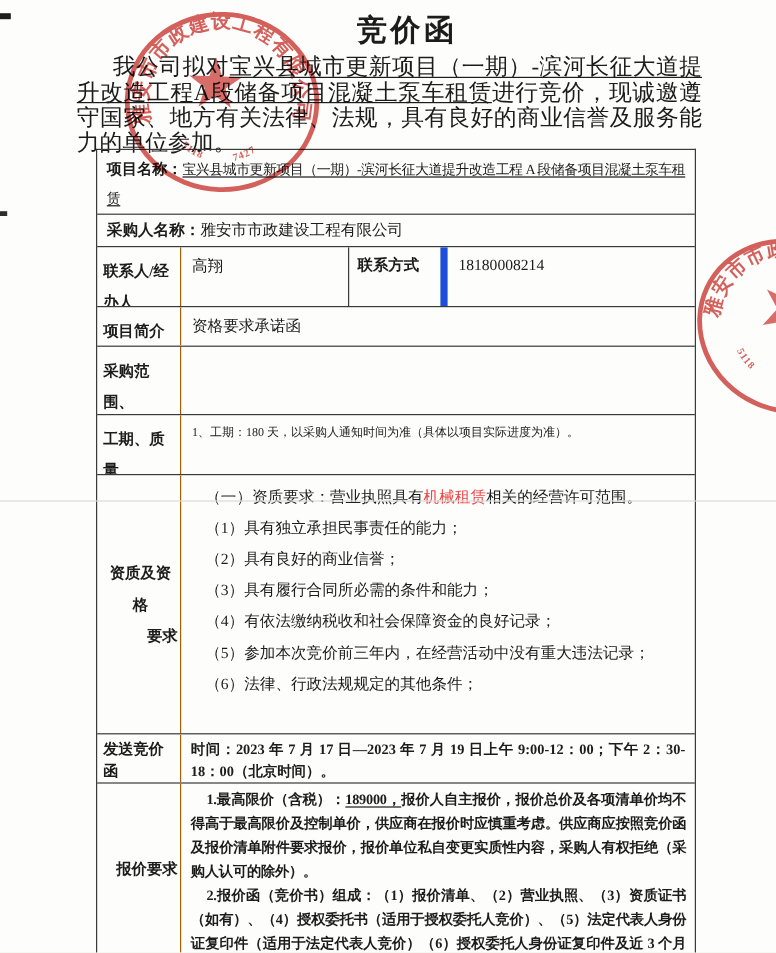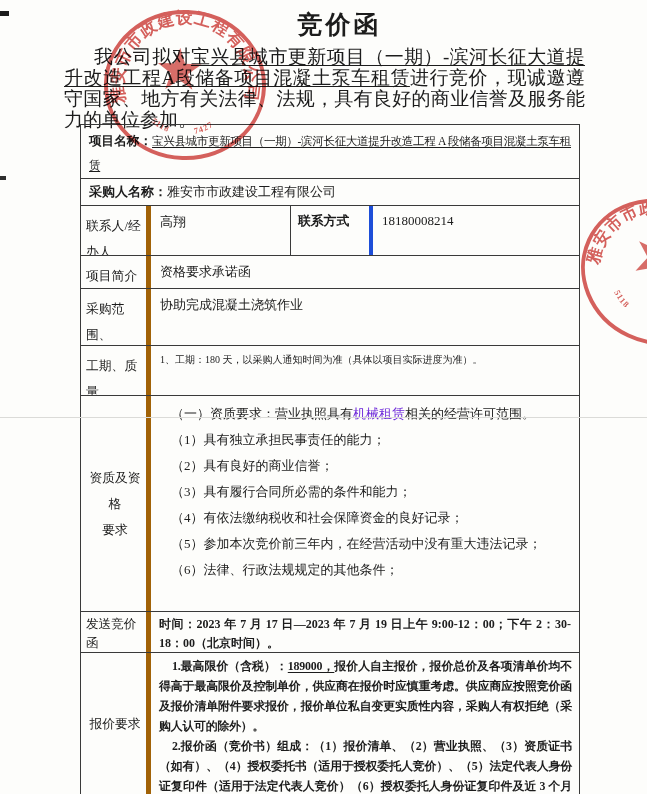--- a/index.html
+++ b/index.html
@@ -11,44 +11,44 @@
   .title{
     position:absolute;top:8px;left:16px;width:100%;text-align:center;
     font-size:25px;font-weight:bold;letter-spacing:3px;margin:0;
   }
   .intro{
     position:absolute;left:64px;top:46px;width:521px;margin:0;
     font-size:19px;line-height:21px;text-align:justify;text-indent:30px;
   }
   .u{text-decoration:underline;text-underline-offset:2px;}
   .b{font-weight:bold;}
-  .hl{color:#6d28d9;}
+  .hl{color:#ef4444;}
   
   .tbl{
     position:absolute;left:80px;top:124px;width:500px;box-sizing:border-box;
     border:1px solid #3a3a3a;border-bottom:none;background:transparent;
   }
   .trow{display:flex;border-bottom:1px solid #3a3a3a;box-sizing:border-box;overflow:hidden;}
   .lcell{
-    flex:0 0 70px;width:70px;box-sizing:border-box;border-right:5px solid #a16207;
-    font-weight:normal;font-size:12.8px;line-height:26px;padding:7px 2px 0 5px;
+    flex:0 0 70px;width:70px;box-sizing:border-box;border-right:1px solid #a16207;
+    font-weight:bold;font-size:12.8px;line-height:26px;padding:7px 2px 0 5px;
   }
   .cell{flex:1;box-sizing:border-box;font-size:13px;padding:7px 8px 0 9px;}
   .full{flex:1;box-sizing:border-box;}
-  .vcenter{display:flex;flex-direction:column;justify-content:center;text-align:center;padding-top:0;}
+  .vcenter{display:flex;flex-direction:column;justify-content:center;text-align:center;padding-top:0;align-items:flex-end;}
   .r1{height:54px;}
   .r1 .full{padding:4px 8px;line-height:24px;font-size:11.6px;letter-spacing:-0.4px;text-align:justify;}
   .r1 .b{font-size:12.6px;letter-spacing:0;}
   .r2{height:27px;}
   .r2 .full{padding:4px 8px;font-size:13px;}
   .r3{height:50px;}
   .c2{flex:0 0 140px;border-right:1px solid #3a3a3a;}
-  .c3{flex:0 0 82px;border-right:4px solid #1d4ed8;font-weight:bold;font-size:12.8px;padding:7px 2px 0 7px;box-sizing:border-box;}
+  .c3{flex:0 0 82px;border-right:6px solid #1d4ed8;font-weight:bold;font-size:12.8px;padding:7px 2px 0 7px;box-sizing:border-box;}
   .r4{height:33px;}
-  .r5{height:57px;}
+  .r5{height:57px;flex-direction:column;}
   .r6{height:50px;}
   .r6 .cell{font-size:10px;}
   .r7{height:216px;}
   .qual{padding:5px 6px 0 20px;line-height:26px;font-size:13px;}
   .r8{height:41px;}
   .r8 .lcell{line-height:19px;padding-top:3px;font-size:12.6px;}
   .r8 .cell{font-weight:bold;font-size:12px;line-height:19px;padding:3px 8px 0 8px;text-align:justify;}
   .r9{height:141px;border-bottom:none;}
   .r9 .cell{font-weight:bold;font-size:11.9px;line-height:20px;padding:3px 7px 0 8px;text-align:justify;letter-spacing:-0.2px;}
   .r9 p{margin:0;text-indent:13px;}

